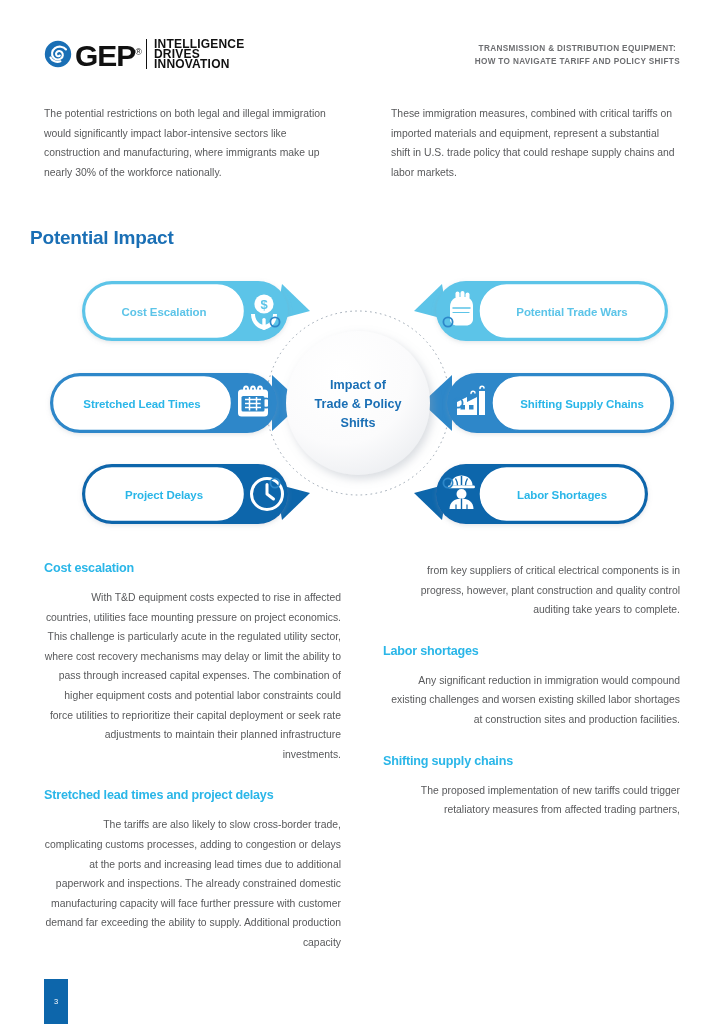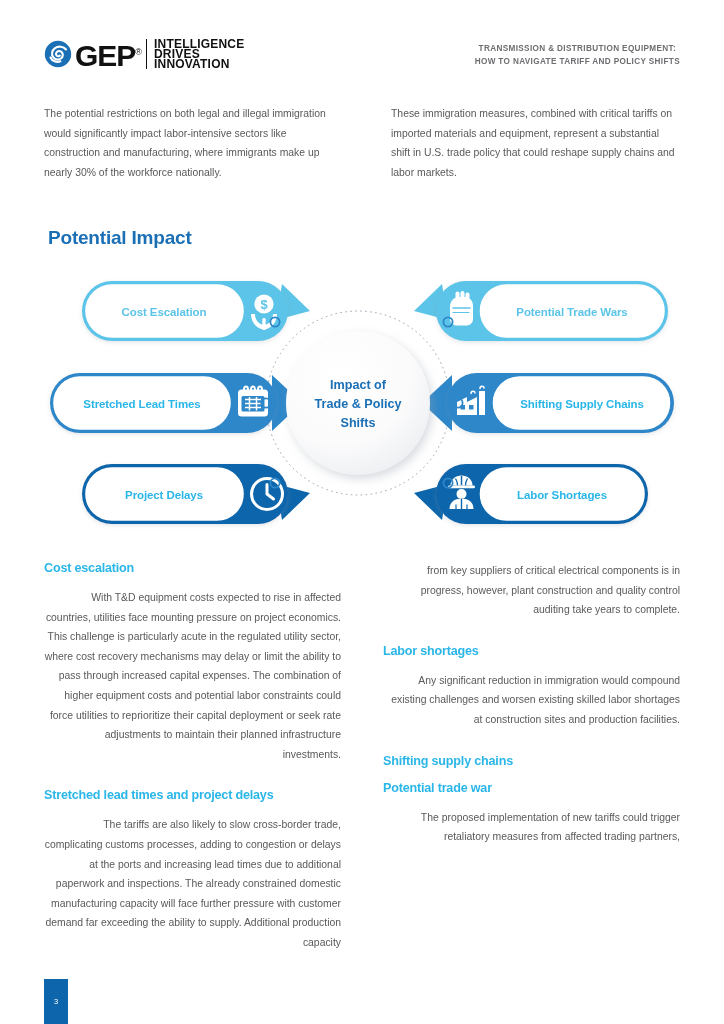--- a/index.html
+++ b/index.html
@@ -22,21 +22,21 @@
 
   .header-title { position: absolute; right: 44px; top: 42px; text-align: center;
      font-size: 8.2px; font-weight: bold; color: #6d6e71; line-height: 13px; letter-spacing: 0.35px; }
 
   
   .intro { position: absolute; left: 44px; top: 104px; width: 636px; display: flex; gap: 58px; }
   .intro .col { width: 297px; }
   p.body { font-size: 10.4px; line-height: 19.6px; color: #58595b; font-family: "Liberation Sans", sans-serif; }
 
   
-  .section-title { position: absolute; left: 48px; top: 227px; font-size: 19px; font-weight: bold;
+  .section-title { position: absolute; left: 30px; top: 227px; font-size: 19px; font-weight: bold;
      color: #1a6fb5; letter-spacing: -0.2px; }
 
   
   .diagram { position: absolute; left: 22px; top: 262px; width: 680px; height: 285px; }
   .diagram svg { display: block; }
   .pill-label { font-weight: bold; font-size: 11.5px; letter-spacing: -0.1px; }
   .center-label { font-weight: bold; font-size: 12.6px; fill: #1a6fb5; }
 
   
   .lower { position: absolute; left: 44px; top: 561px; width: 636px; display: flex; gap: 42px; }
@@ -221,21 +221,20 @@
       <h3 class="sub">Cost escalation</h3>
       <p class="body">With T&amp;D equipment costs expected to rise in affected countries, utilities face mounting pressure on project economics. This challenge is particularly acute in the regulated utility sector, where cost recovery mechanisms may delay or limit the ability to pass through increased capital expenses. The combination of higher equipment costs and potential labor constraints could force utilities to reprioritize their capital deployment or seek rate adjustments to maintain their planned infrastructure investments.</p>
       <h3 class="sub spaced">Stretched lead times and project delays</h3>
       <p class="body">The tariffs are also likely to slow cross-border trade, complicating customs processes, adding to congestion or delays at the ports and increasing lead times due to additional paperwork and inspections. The already constrained domestic manufacturing capacity will face further pressure with customer demand far exceeding the ability to supply. Additional production capacity</p>
     </div>
     <div class="col">
       <p class="body">from key suppliers of critical electrical components is in progress, however, plant construction and quality control auditing take years to complete.</p>
       <h3 class="sub spaced">Labor shortages</h3>
       <p class="body">Any significant reduction in immigration would compound existing challenges and worsen existing skilled labor shortages at construction sites and production facilities.</p>
       <h3 class="sub spaced">Shifting supply chains</h3>
-      <h3 class="sub spaced">Potential trade war</h3>
       <p class="body">The proposed implementation of new tariffs could trigger retaliatory measures from affected trading partners,</p>
     </div>
   </div>
 
   <div class="footer-box"></div>
   <div class="footer-num">3</div>
 
 </div>
 
 </body></html>

